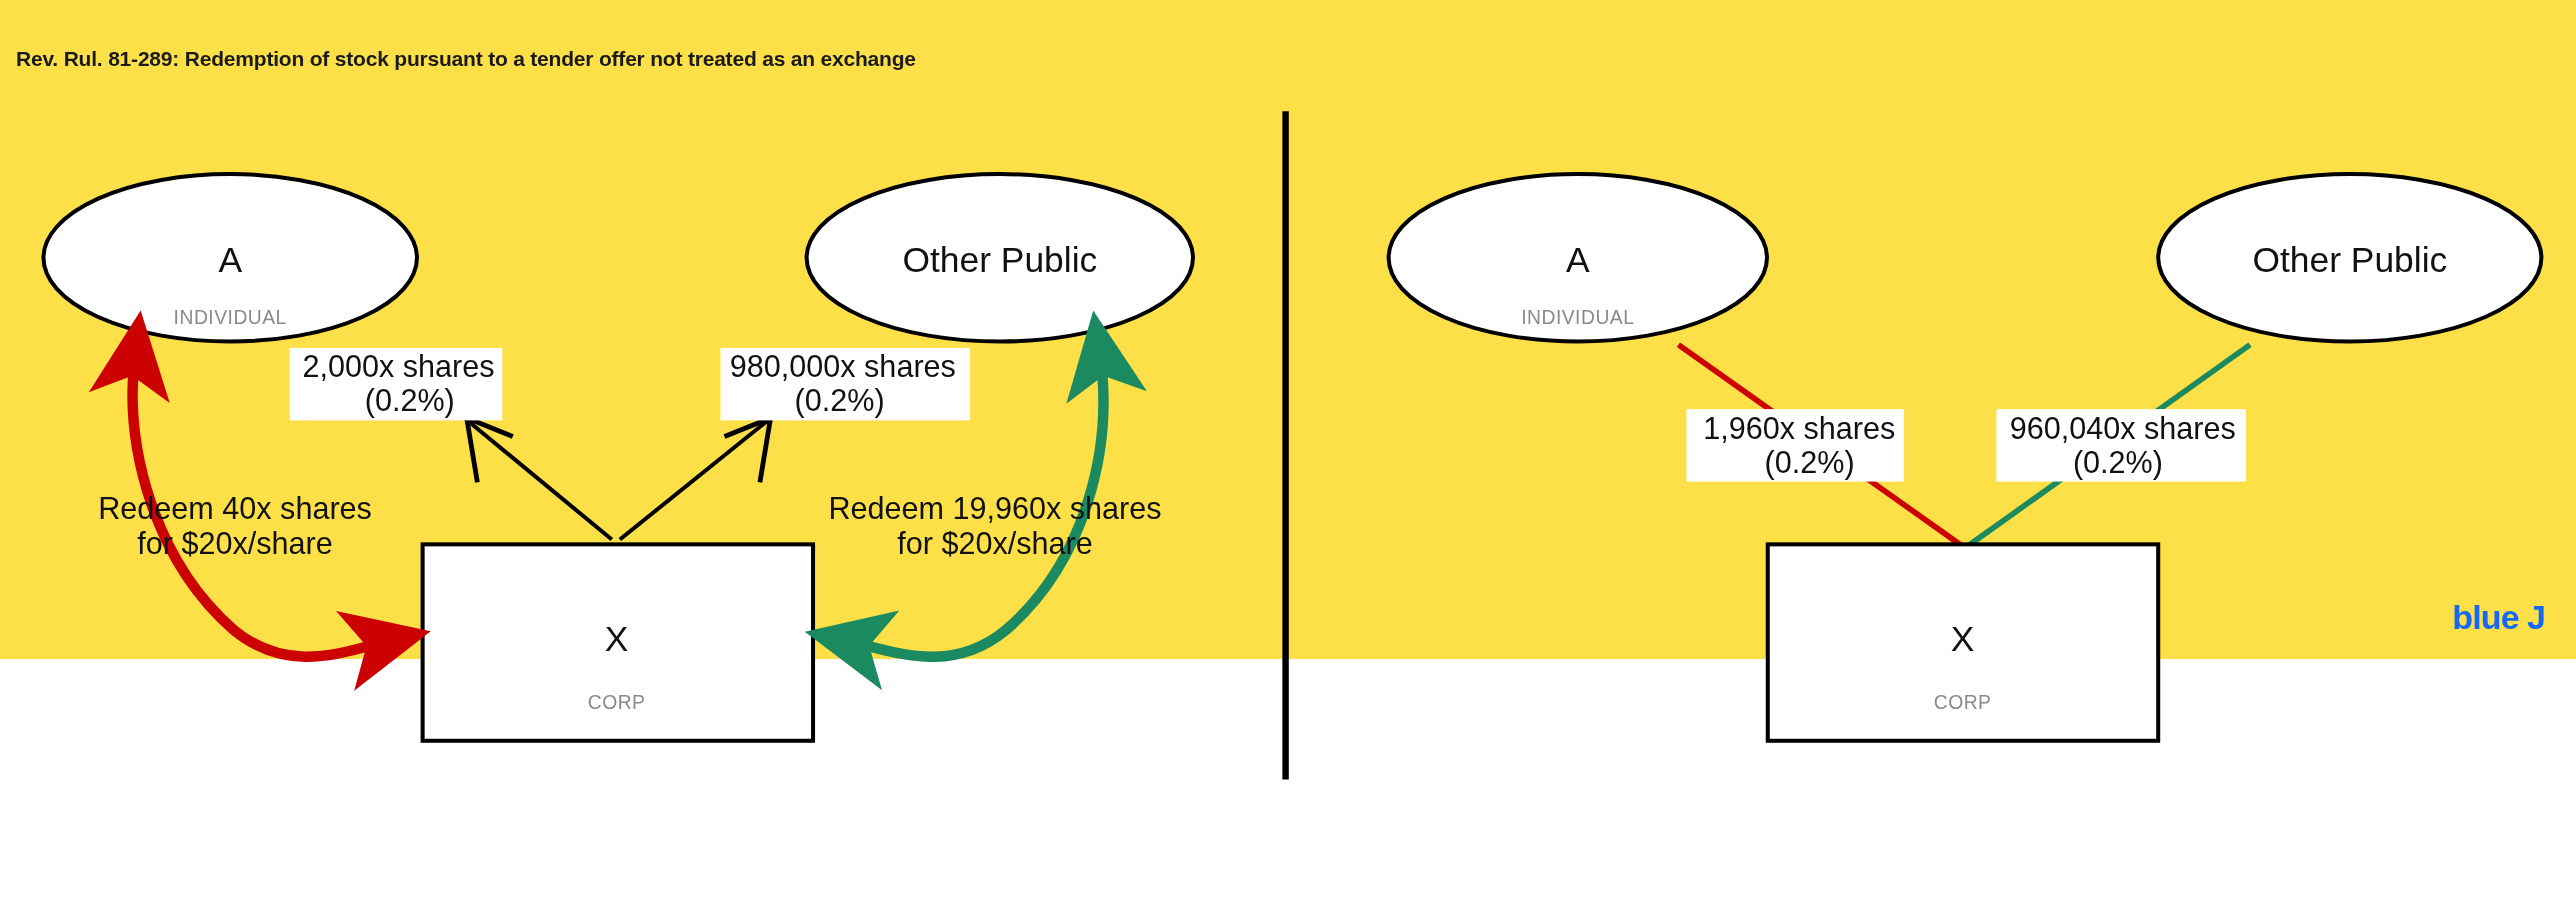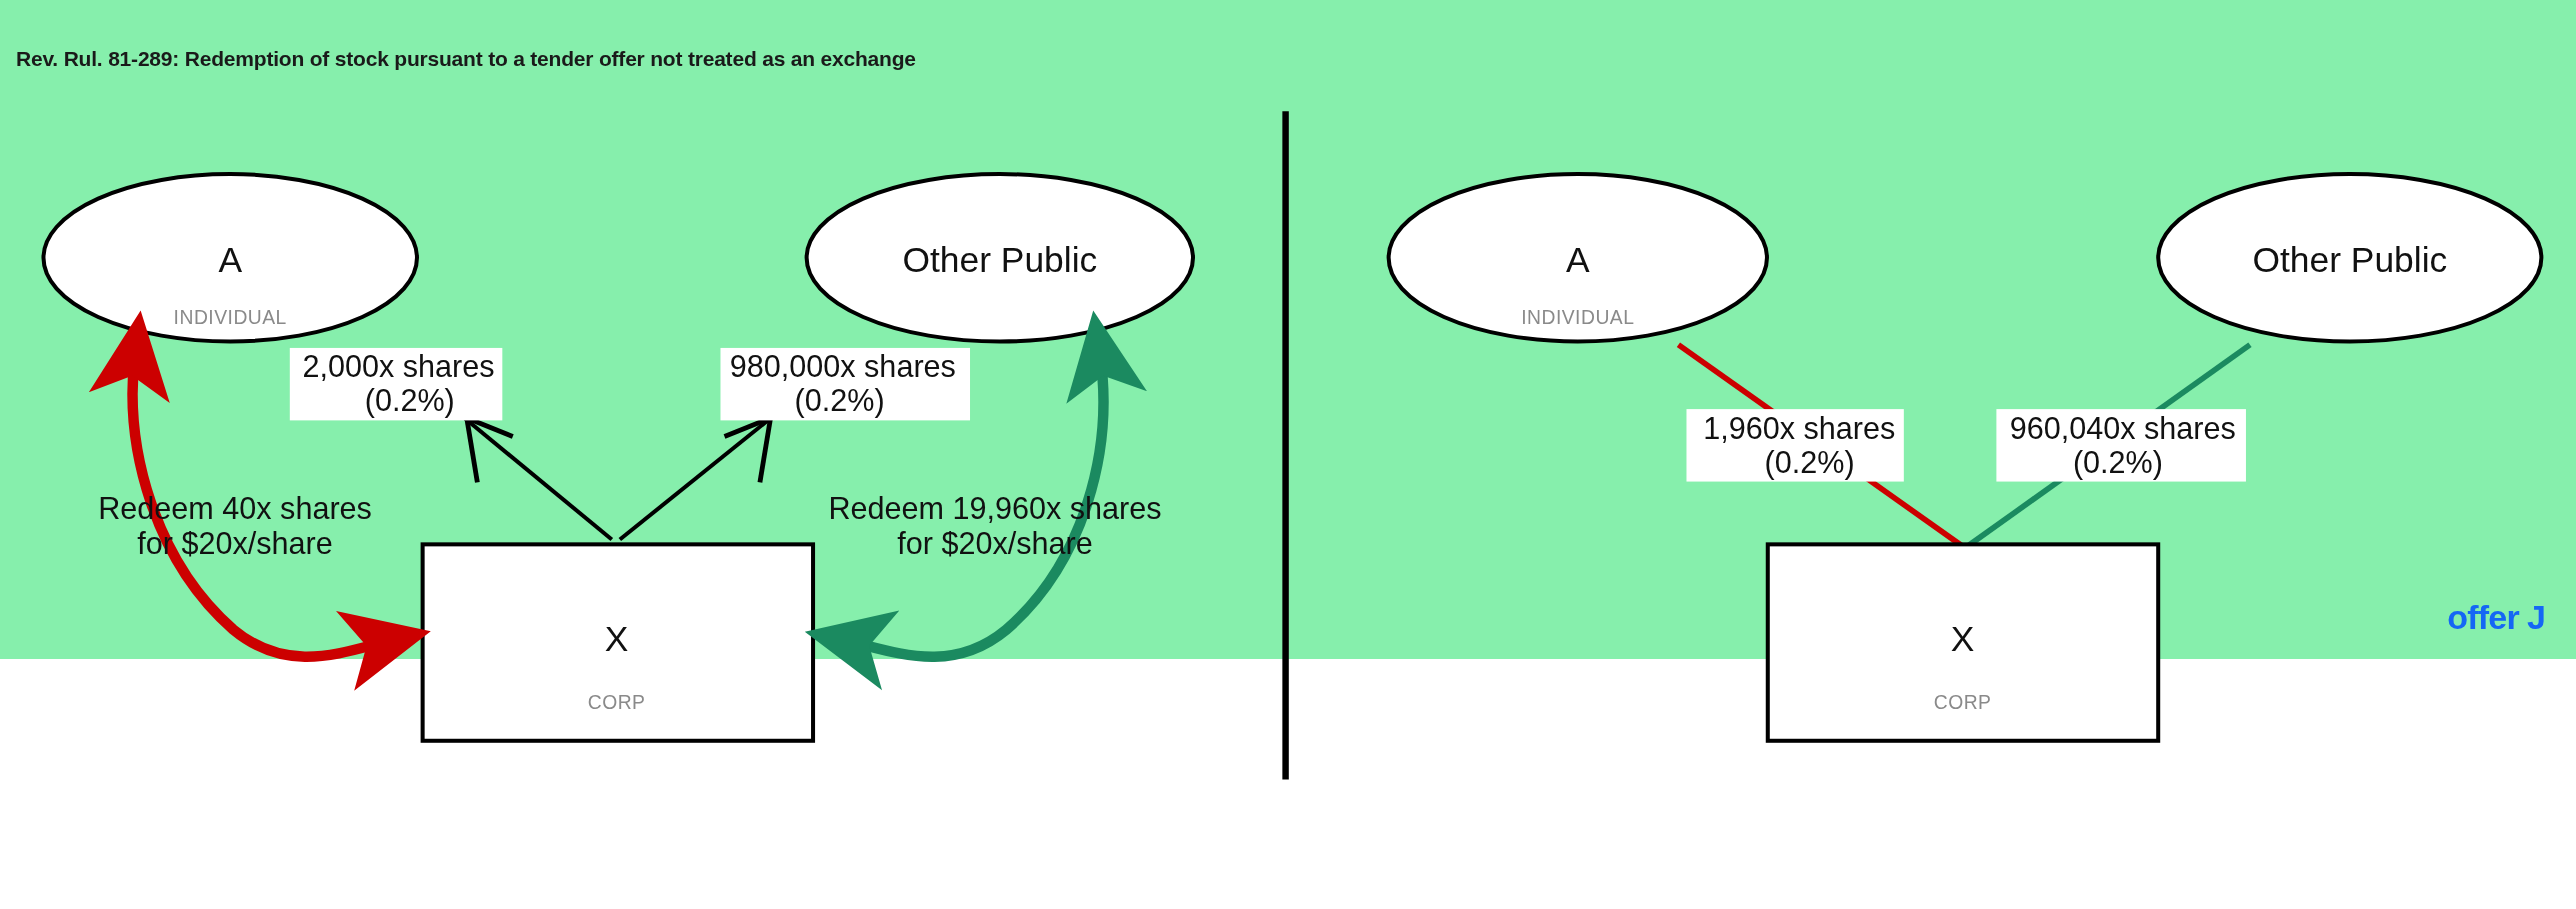--- a/index.html
+++ b/index.html
@@ -12,21 +12,21 @@
     width: 2576px;
     height: 910px;
     font-family: "Liberation Sans", sans-serif;
     overflow: hidden;
     position: relative;
   }
   #page {
     position: relative;
     width: 2576px;
     height: 659px;
-    background: #86efac;
+    background: #fde047;
   }
   .title {
     position: absolute;
     left: 16px;
     top: 47px;
     font-size: 21px;
     font-weight: bold;
     color: #1a1a1a;
     letter-spacing: -0.2px;
     white-space: nowrap;
@@ -185,17 +185,17 @@
       <text class="edge-text" x="2235" y="545" text-anchor="middle">1,960x shares</text>
       <text class="edge-text" x="2248" y="587" text-anchor="middle">(0.2%)</text>
 
       <rect x="2480" y="508" width="310" height="90" fill="#ffffff"></rect>
       <text class="edge-text" x="2637" y="545" text-anchor="middle">960,040x shares</text>
       <text class="edge-text" x="2631" y="587" text-anchor="middle">(0.2%)</text>
     </g>
   </svg>
 
   <div class="brand">
-    <span class="b-blue">offer</span><span class="b-blue" style="margin-left:8px;">J</span>
+    <span class="b-blue">blue</span><span class="b-blue" style="margin-left:8px;">J</span>
   </div>
 
 </div>
 
 
 </body></html>

